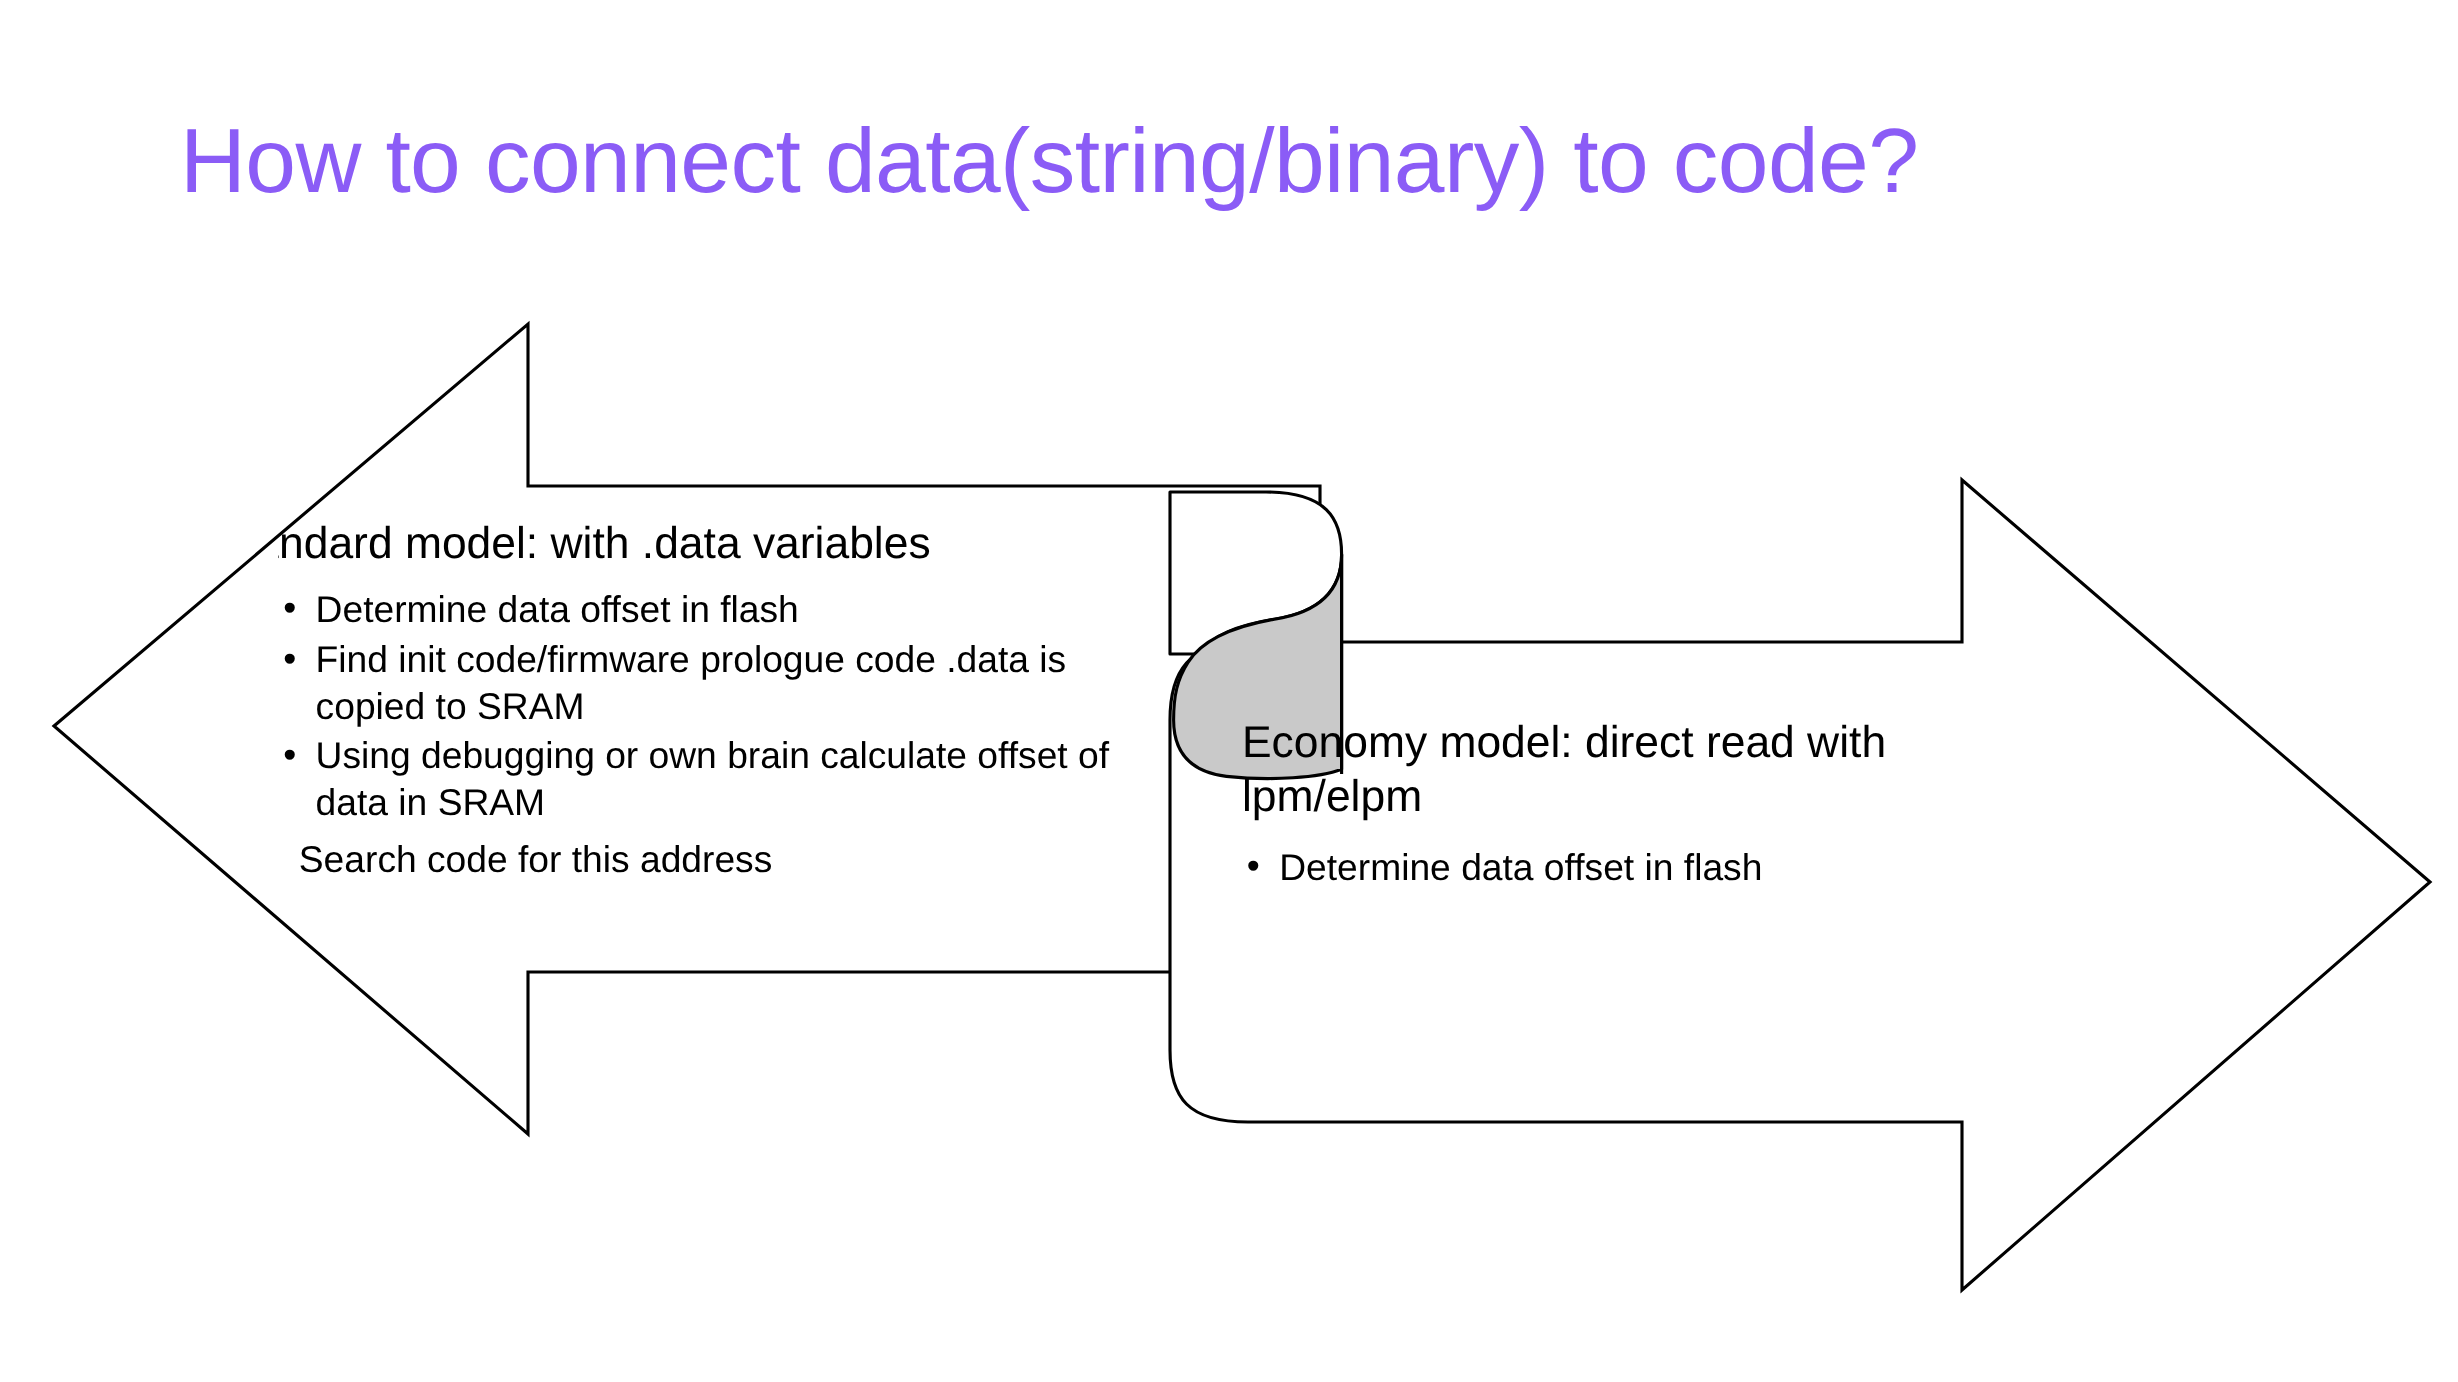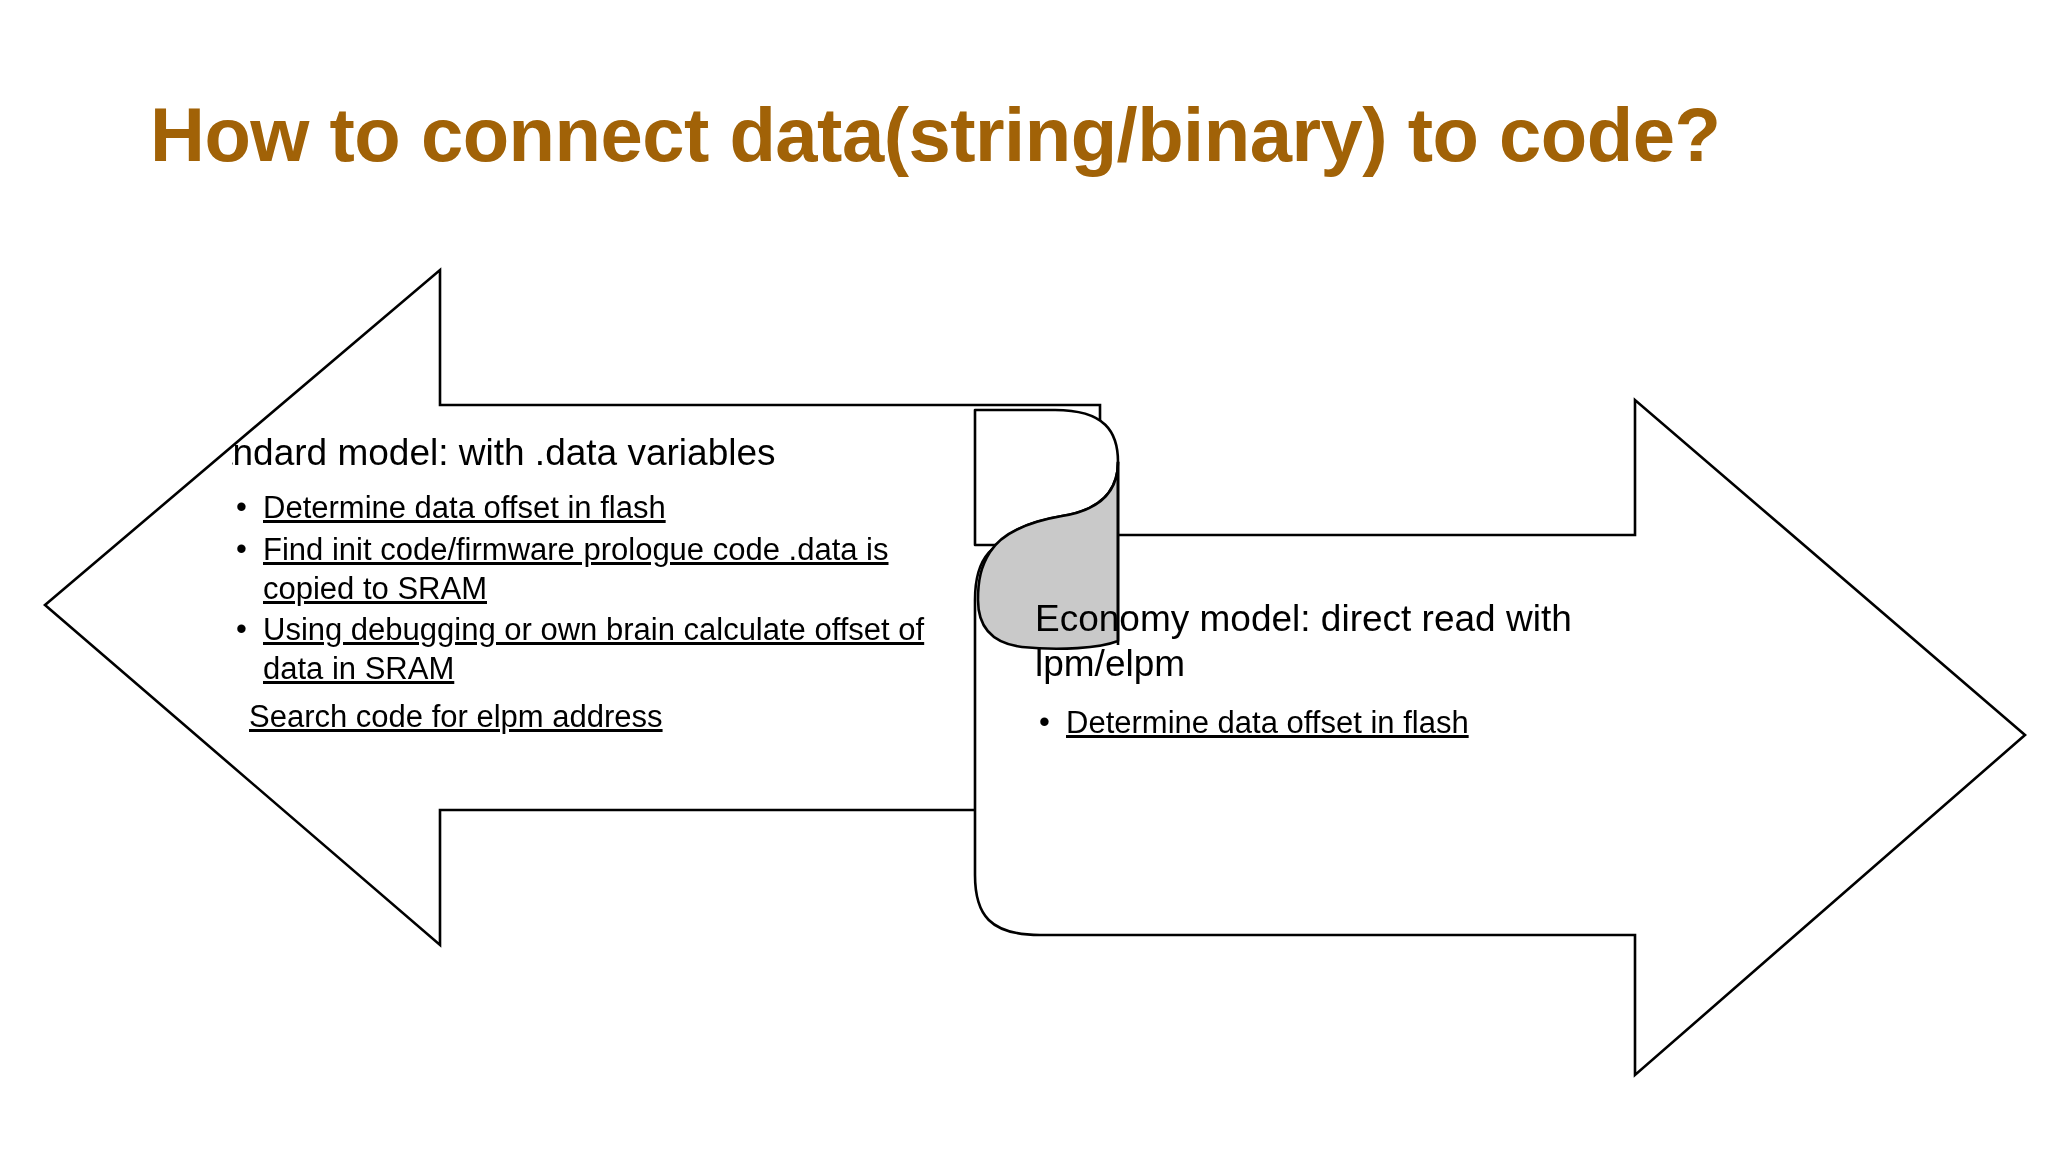--- a/index.html
+++ b/index.html
@@ -22,24 +22,24 @@
     background: #ffffff;
   }
 
   
   #slide-title {
     position: absolute;
     left: 150px;
     top: 95px;
     width: 1760px;
     font-size: 76px;
-    font-weight: 700;
+    font-weight: 400;
     line-height: 1.05;
     letter-spacing: -0.5px;
-    color: #a16207;
+    color: #8b5cf6;
     white-space: nowrap;
   }
 
   
   #arrow-layer {
     position: absolute;
     left: 0;
     top: 0;
     width: 2048px;
     height: 1152px;
@@ -55,21 +55,20 @@
     font-weight: 400;
     line-height: 1.22;
     color: #000000;
     margin: 0 0 14px 0;
   }
 
   .bullet-list {
     list-style: none;
     margin: 0;
     padding: 0;
-    text-decoration: underline;
   }
   .bullet-list li {
     position: relative;
     padding-left: 31px;
     font-size: 31px;
     line-height: 1.25;
     margin-bottom: 3px;
     color: #000000;
   }
   .bullet-list li::before {
@@ -168,21 +167,21 @@
 
     <path d="M 1118,462 L 1118,645" fill="none" stroke="#000000" stroke-width="2.6"></path>
   </svg>
 
   <div class="text-block" id="standard-block">
     <div class="block-heading">Standard model: with .data variables</div>
     <ul class="bullet-list">
       <li class="nowrap-clip">Determine data offset  in flash</li>
       <li class="wrapped">Find init code/firmware prologue  code .data is copied to SRAM</li>
       <li class="wrapped">Using debugging  or own brain calculate offset of data in SRAM</li>
-      <li class="last-bullet">Search code for elpm address</li>
+      <li class="last-bullet">Search code for this address</li>
     </ul>
   </div>
 
   <div class="text-block" id="economy-block">
     <div class="block-heading">Economy model: direct read with lpm/elpm</div>
     <ul class="bullet-list">
       <li>Determine data offset  in flash</li>
     </ul>
   </div>
 

